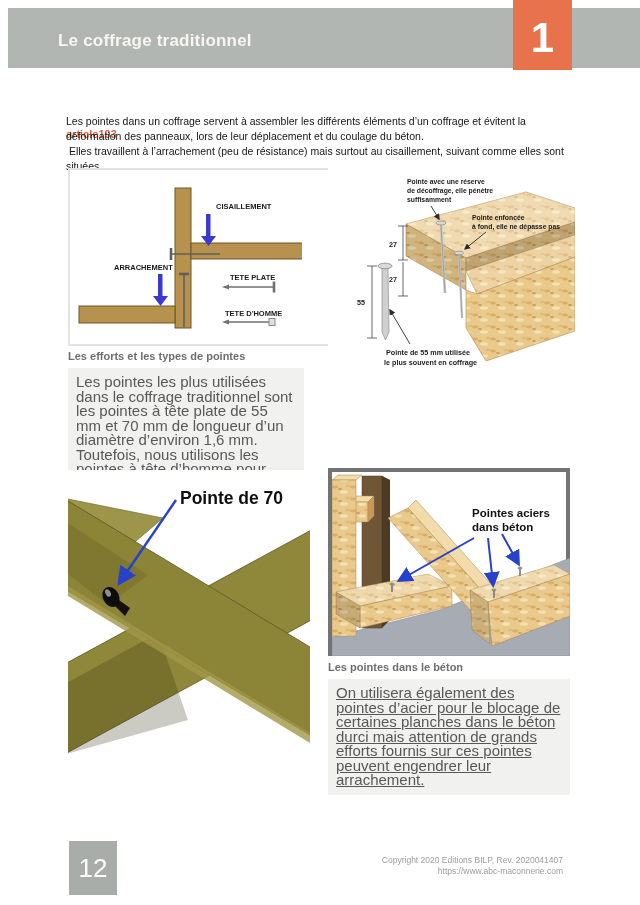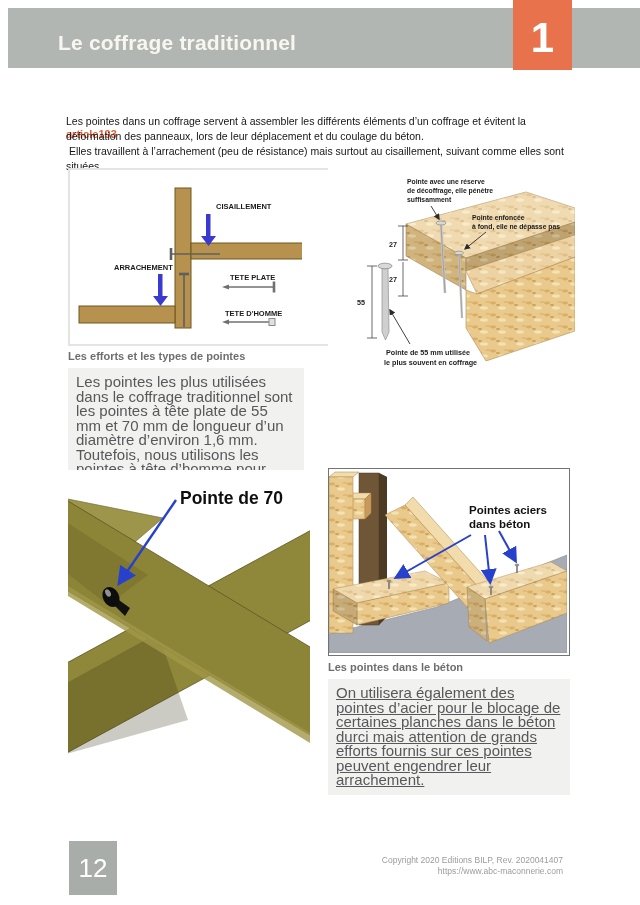--- a/index.html
+++ b/index.html
@@ -3,34 +3,34 @@
 <meta charset="utf-8">
 <style>
   html,body{margin:0;padding:0;}
   body{
     width:640px;height:905px;position:relative;background:#ffffff;
     font-family:"Liberation Sans", sans-serif;overflow:hidden;
   }
   .abs{position:absolute;}
   
   .header-bar{left:8px;top:8px;width:632px;height:60px;background:#b2b6b2;}
-  .header-title{left:58px;top:31px;font-size:21px;font-weight:bold;color:#f8f6f0;letter-spacing:.2px;}
+  .header-title{left:58px;top:31px;font-size:17px;font-weight:bold;color:#f8f6f0;letter-spacing:.2px;}
   .chapter-box{left:513px;top:0;width:59px;height:70px;background:#e8724b;color:#ffffff;
     font-size:42px;font-weight:bold;text-align:center;line-height:76px;}
   
   .article-row{left:66px;top:86px;display:flex;align-items:baseline;}
   .article-tag{font-size:11px;font-weight:bold;color:#df6038;margin-right:9px;margin-top:42px;}
   .page-title{font-size:28px;font-weight:bold;color:#a5a5a3;letter-spacing:.2px;}
   
   .intro{left:66px;top:114px;width:512px;font-size:10.5px;color:#151515;line-height:15px;white-space:pre-wrap;}
   
   .panel1{left:68px;top:168px;width:264px;height:178px;border:2px solid #e4e4e2;box-sizing:border-box;background:#fff;}
   .panel2{left:328px;top:168px;width:247px;height:202px;background:#fff;}
   .panel3{left:68px;top:470px;width:242px;height:285px;background:#fff;}
-  .panel4{left:328px;top:468px;width:242px;height:188px;border:1px solid #737373;box-sizing:border-box;background:#fff;}
+  .panel4{left:328px;top:468px;width:242px;height:188px;border:4px solid #737373;box-sizing:border-box;background:#fff;}
   svg{display:block;}
   
   .fig-caption{font-size:11px;font-weight:bold;color:#6e6e6e;text-align:left;}
   .cap1{left:68px;top:350px;width:236px;}
   .cap2{left:328px;top:661px;width:242px;}
   .desc-box{background:#f1f1ef;font-size:15px;color:#58585a;line-height:14.5px;box-sizing:border-box;padding:7px 8px;}
   .desc1{left:68px;top:368px;width:236px;}
   .desc2{left:328px;top:679px;width:242px;text-decoration:underline;}
   
   .page-number-box{left:69px;top:841px;width:48px;height:54px;background:#a9ada9;color:#ffffff;

